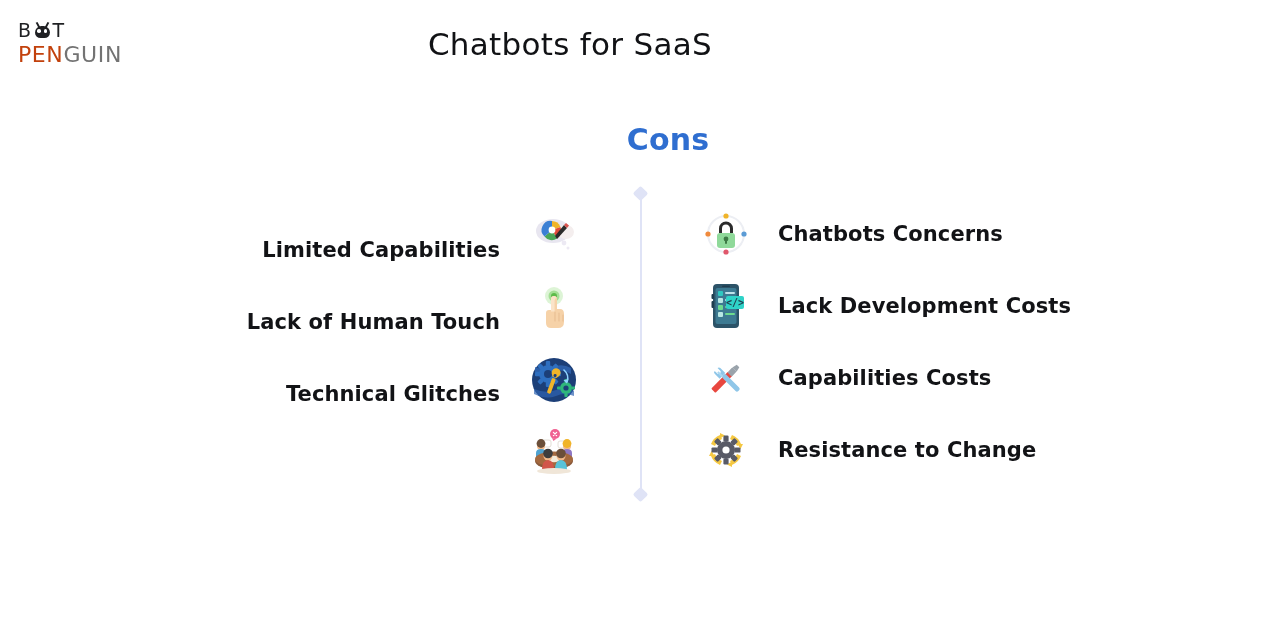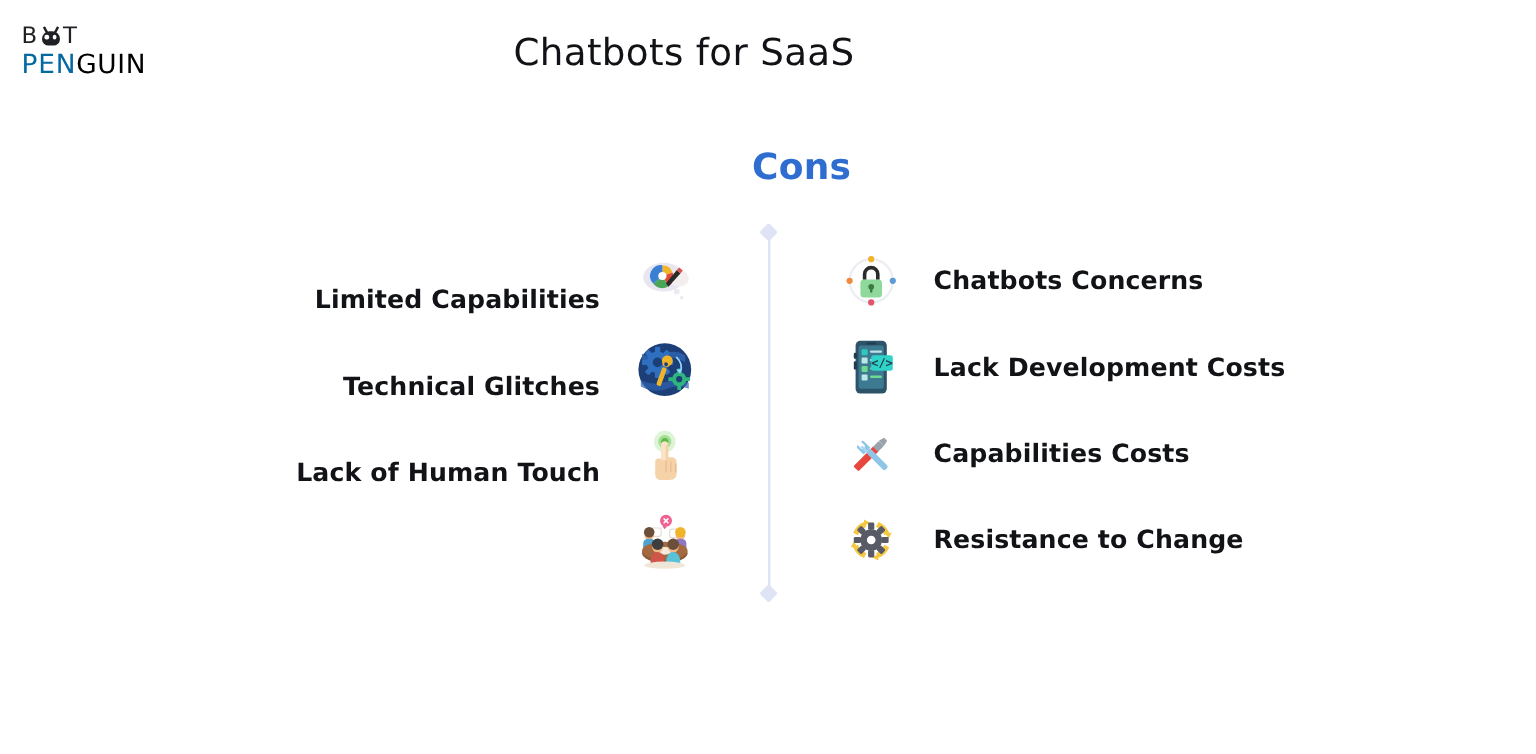--- a/index.html
+++ b/index.html
@@ -76,22 +76,22 @@
   }
   .logo-mark .eye-l { left: 4.5px; }
   .logo-mark .eye-r { right: 4.5px; }
   .logo-row2 {
     font-family: "DejaVu Sans", sans-serif;
     font-size: 22px;
     line-height: 24px;
     letter-spacing: 0.6px;
     margin-top: 2px;
   }
-  .logo-row2 .pen { color: #0369a1; }
-  .logo-row2 .guin { color: #000000; }
+  .logo-row2 .pen { color: #c2410c; }
+  .logo-row2 .guin { color: #737373; }
 
   
   .page-title {
     position: absolute;
     left: 0;
     top: 26px;
     width: 1140px;
     text-align: center;
     font-family: "DejaVu Sans", sans-serif;
     font-size: 31px;
@@ -221,20 +221,34 @@
         <circle cx="24" cy="20" r="9" fill="#ffffff"></circle>
         <path d="M24 20 L24 11 A9 9 0 0 1 32.5 17 Z" fill="#f0b429"></path>
         <path d="M24 20 L32.5 17 A9 9 0 0 1 29 28.5 Z" fill="#e04b3a"></path>
         <path d="M24 20 L29 28.5 A9 9 0 0 1 16.5 26.5 Z" fill="#4aa657"></path>
         <path d="M24 20 L16.5 26.5 A9 9 0 0 1 24 11 Z" fill="#3b7fd4"></path>
         <circle cx="24" cy="20" r="3.4" fill="#ffffff"></circle>
         <path d="M27 26 L36 15 L39 18 L29 29 Z" fill="#2b2b2b"></path>
         <path d="M36 15 L39 18 L41 15.5 L38 13 Z" fill="#d9534f"></path>
         <circle cx="36" cy="33" r="2.4" fill="#ece9f3"></circle>
         <circle cx="40" cy="38" r="1.5" fill="#ece9f3"></circle>
+      </svg>
+    </span>
+  </div>
+
+  <div class="item">
+    <span class="item-label">Lack of Human Touch</span>
+    <span class="icon-box">
+      <svg viewBox="0 0 52 52">
+        <circle cx="26" cy="14" r="9" fill="#9fe08a" opacity="0.35"></circle>
+        <circle cx="26" cy="14" r="5.5" fill="#7fd169" opacity="0.6"></circle>
+        <circle cx="26" cy="14" r="3" fill="#5dbb4a"></circle>
+        <path d="M23 17 q0 -3 3 -3 q3 0 3 3 l0 10 l3 0 q4 0 4 5 l0 8 q0 6 -6 6 l-7 0 q-5 0 -5 -5 l0 -10 q0 -3 3 -3 l2 0 Z" fill="#f6d2a8"></path>
+        <path d="M23 17 q0 -3 3 -3 q2.2 0 2.8 2 q-2.2 0.4 -2.2 2.6 l0 11 l-3.6 0 Z" fill="#fbe4c9"></path>
+        <path d="M27 30 l0 9 M31 31 l0 8 M35 33 l0 6" stroke="#e8bd92" stroke-width="1.1" fill="none" stroke-linecap="round"></path>
       </svg>
     </span>
   </div>
 
   <div class="item">
     <span class="item-label">Technical Glitches</span>
     <span class="icon-box">
       <svg viewBox="0 0 52 52">
         <circle cx="26" cy="26" r="22" fill="#1c3f78"></circle>
         <path d="M7 18 q10 4 18 0 q8 -4 18 2 l0 -6 q-9 -5 -18 -1 q-9 4 -18 0 Z" fill="#2f64b0" opacity="0.85"></path>
@@ -268,34 +282,20 @@
           </g>
           <circle cx="0" cy="0" r="2.6" fill="#1c3f78"></circle>
         </g>
         <path d="M36 16 a11 11 0 0 1 3 12" stroke="#8fd3ff" stroke-width="1.6" fill="none" stroke-linecap="round"></path>
         <path d="M38.5 29.5 l-3 -3.5 l5 -0.6 Z" fill="#8fd3ff"></path>
       </svg>
     </span>
   </div>
 
   <div class="item">
-    <span class="item-label">Lack of Human Touch</span>
-    <span class="icon-box">
-      <svg viewBox="0 0 52 52">
-        <circle cx="26" cy="14" r="9" fill="#9fe08a" opacity="0.35"></circle>
-        <circle cx="26" cy="14" r="5.5" fill="#7fd169" opacity="0.6"></circle>
-        <circle cx="26" cy="14" r="3" fill="#5dbb4a"></circle>
-        <path d="M23 17 q0 -3 3 -3 q3 0 3 3 l0 10 l3 0 q4 0 4 5 l0 8 q0 6 -6 6 l-7 0 q-5 0 -5 -5 l0 -10 q0 -3 3 -3 l2 0 Z" fill="#f6d2a8"></path>
-        <path d="M23 17 q0 -3 3 -3 q2.2 0 2.8 2 q-2.2 0.4 -2.2 2.6 l0 11 l-3.6 0 Z" fill="#fbe4c9"></path>
-        <path d="M27 30 l0 9 M31 31 l0 8 M35 33 l0 6" stroke="#e8bd92" stroke-width="1.1" fill="none" stroke-linecap="round"></path>
-      </svg>
-    </span>
-  </div>
-
-  <div class="item">
     <span class="icon-box">
       <svg viewBox="0 0 52 52">
         <circle cx="27" cy="8" r="5" fill="#f06292"></circle>
         <path d="M24 12 l1.5 3 l2.5 -2 Z" fill="#f06292"></path>
         <path d="M25.4 6.4 l3.2 3.2 M28.6 6.4 l-3.2 3.2" stroke="#ffffff" stroke-width="1.3" stroke-linecap="round"></path>
         <rect x="14" y="14" width="9" height="7" rx="2" fill="#ffffff" stroke="#e3ded6" stroke-width="1"></rect>
         <rect x="30" y="15" width="9" height="7" rx="2" fill="#ffffff" stroke="#e3ded6" stroke-width="1"></rect>
         <g>
           <circle cx="13" cy="20" r="4" fill="#f2b98a"></circle>
           <path d="M8 27 q0 -4 5 -4 q5 0 5 4 l0 10 l-10 0 Z" fill="#4fa3d1"></path>

